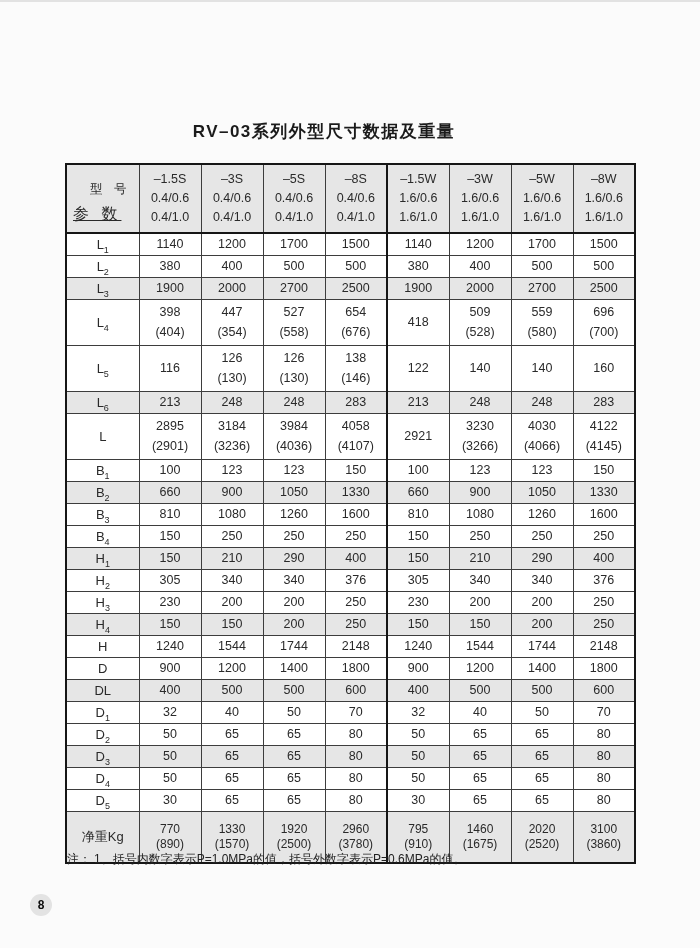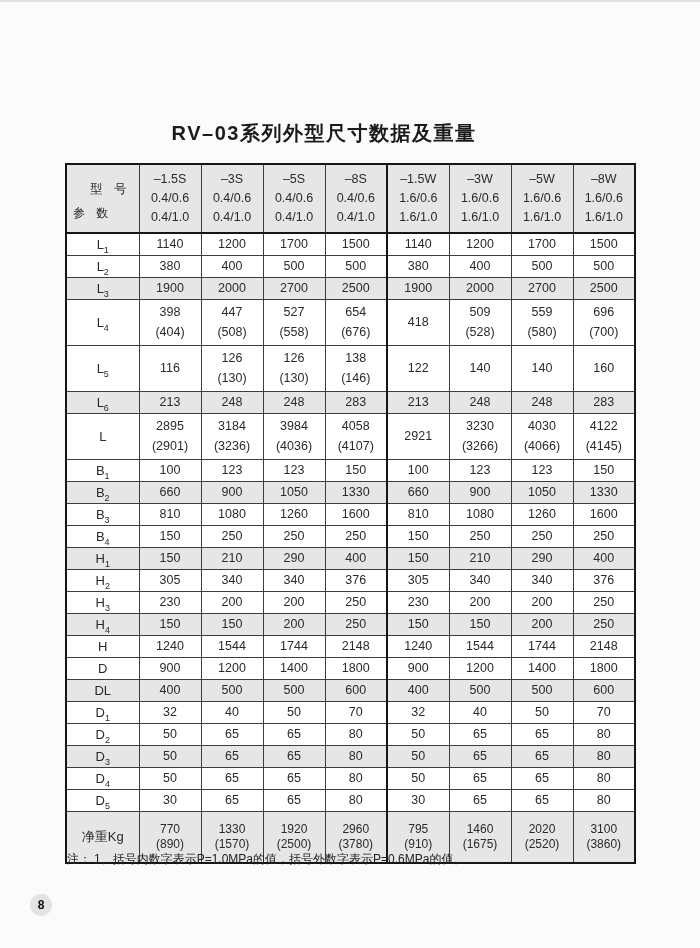--- a/index.html
+++ b/index.html
@@ -7,21 +7,21 @@
   body {
     background:#fbfbfb;
     font-family:"Liberation Sans","DejaVu Sans",sans-serif;
     color:#262626;
     position:relative;
     overflow:hidden;
   }
   .top-rule { position:absolute; top:0; left:0; width:700px; height:2px; background:#e2e2e2; }
   .title {
     position:absolute; top:120px; left:0; width:648px;
-    text-align:center; font-size:20px; font-weight:bold;
+    text-align:center; font-size:17px; font-weight:bold;
     letter-spacing:1.5px; color:#1b1b1b;
   }
   table.dim-table {
     position:absolute; left:65px; top:163px;
     border-collapse:collapse; table-layout:fixed;
     border:2px solid #161616;
     background:#ffffff;
     padding-left:6px;
   }
   .dim-table th, .dim-table td {
@@ -45,21 +45,21 @@
   .dim-table th.row-label { font-size:13px; }
   .dim-table th.row-label sub { font-size:9px; line-height:0; }
   th.corner {
     position:relative;
     background-color:#e6e6e6;
     background-image:linear-gradient(to bottom right,
       transparent calc(50% - 1px), #3d3d3d calc(50% - 1px),
       #3d3d3d calc(50% + 0px), transparent calc(50% + 0px));
   }
   .corner-top    { position:absolute; top:15px;  right:8px; letter-spacing:4px; font-size:12.5px; }
-  .corner-bottom { position:absolute; bottom:9px; left:6px;  letter-spacing:4px; font-size:12px; }
+  .corner-bottom { position:absolute; bottom:9px; left:6px;  letter-spacing:4px; font-size:16px;text-decoration:underline; }
   .notes {
     position:absolute; left:67px; top:851px;
     font-size:12px; line-height:17px; color:#222;
     display:flex; align-items:flex-start;
   }
   .notes-prefix { margin-right:3px; white-space:nowrap; }
   .page-number {
     position:absolute; left:30px; top:894px;
     width:22px; height:22px; border-radius:50%;
     background:#e3e3e3; color:#0d0d0d;
@@ -217,21 +217,21 @@
         </td>
       </tr>
       <tr class="tall ">
         <th class="row-label">L<sub>4</sub></th>
         <td>
           <div>398</div>
           <div>(404)</div>
         </td>
         <td>
           <div>447</div>
-          <div>(508)</div>
+          <div>(354)</div>
         </td>
         <td>
           <div>527</div>
           <div>(558)</div>
         </td>
         <td>
           <div>654</div>
           <div>(676)</div>
         </td>
         <td class="sep">

